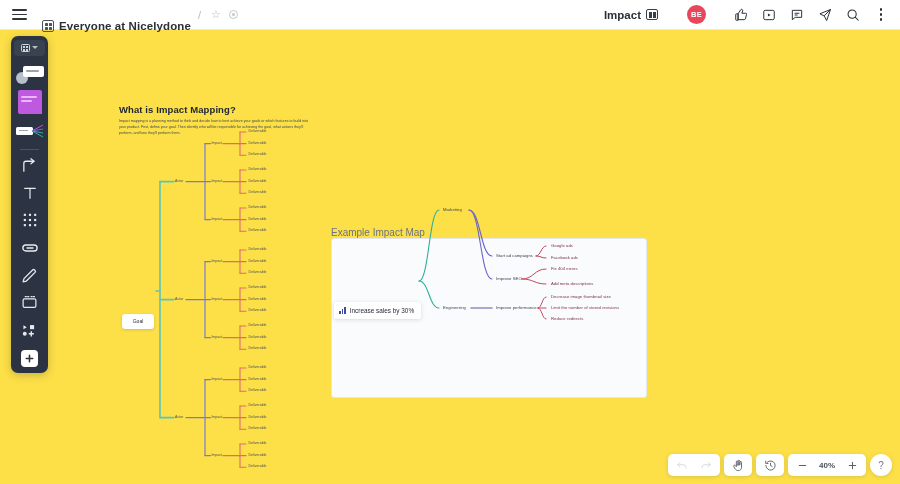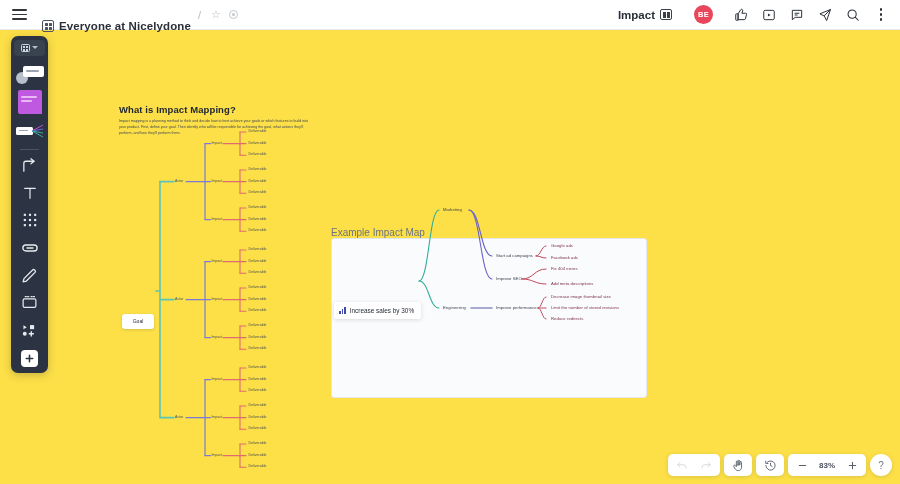--- a/index.html
+++ b/index.html
@@ -37,21 +37,21 @@
   .dot-ic::after { content: ""; width: 3px; height: 3px; background: #c2c7cf; border-radius: 50%; }
 
   .hdr-right { margin-left: auto; display: flex; align-items: center; gap: 2px; padding-right: 6px; }
   .share-btn { display: flex; align-items: center; gap: 5px; padding: 3px 7px; border-radius: 4px; cursor: pointer; }
   .share-lbl { font-size: 11.5px; font-weight: bold; color: #2b3038; }
   .ic-pres { width: 12px; height: 11px; border: 1.3px solid #3a4049; border-radius: 2px; position: relative; }
   .ic-pres::before { content: ""; position: absolute; left: 1.5px; top: 1.5px; width: 3px; height: 6px; background: #3a4049; }
   .ic-pres::after { content: ""; position: absolute; right: 1.5px; top: 1.5px; width: 3px; height: 6px; background: #3a4049; }
   .avatar { width: 19px; height: 19px; border-radius: 50%; background: #e8465b; color: #fff;
     font-size: 7.5px; font-weight: bold; display: flex; align-items: center; justify-content: center;
-    margin: 0 13px; letter-spacing: .3px; cursor: pointer; text-align: center; }
+    margin: 0 20px; letter-spacing: .3px; cursor: pointer; text-align: center; }
   .hic { width: 26px; height: 24px; display: flex; align-items: center; justify-content: center; cursor: pointer; border-radius: 4px; }
   .hic svg { display: block; }
   .vdots { display: flex; flex-direction: column; gap: 2.5px; align-items: center; }
   .vdots b { width: 2.6px; height: 2.6px; background: #2b3038; border-radius: 50%; display: block; }
 
   
   #toolbar {
     position: absolute; left: 11px; top: 36px; width: 37px; height: 337px;
     background: #2c3443; border-radius: 7px; z-index: 30;
     box-shadow: 0 2px 9px rgba(30,38,52,.25);
@@ -509,21 +509,21 @@
         </svg>
       </div>
     </div>
 
     <div class="bgrp">
       <div class="bbtn">
         <svg width="11" height="11" viewBox="0 0 24 24" stroke="#585f69" stroke-width="2.2" stroke-linecap="round">
             <path d="M5 12h14"></path>
           </svg>
       </div>
-      <div class="zoom-lbl">83%</div>
+      <div class="zoom-lbl">40%</div>
       <div class="bbtn">
         <svg width="11" height="11" viewBox="0 0 24 24" stroke="#585f69" stroke-width="2.2" stroke-linecap="round">
             <path d="M12 5v14M5 12h14"></path>
           </svg>
       </div>
     </div>
 
     <div class="help">?</div>
   </div>
 </div>

